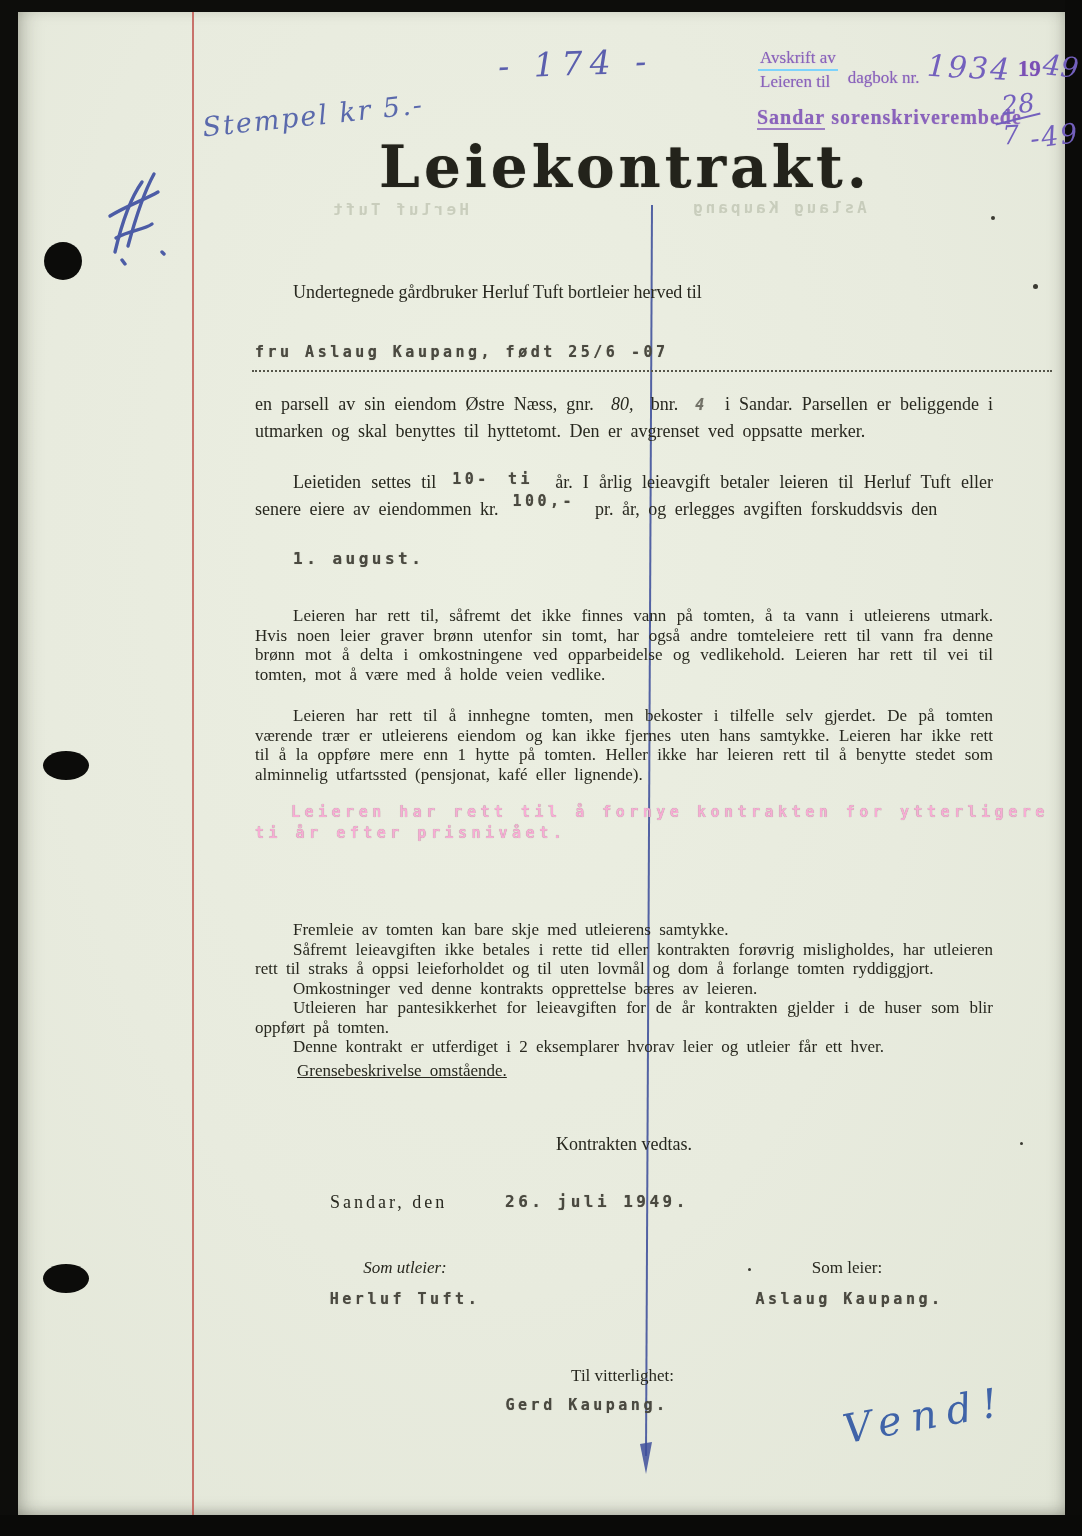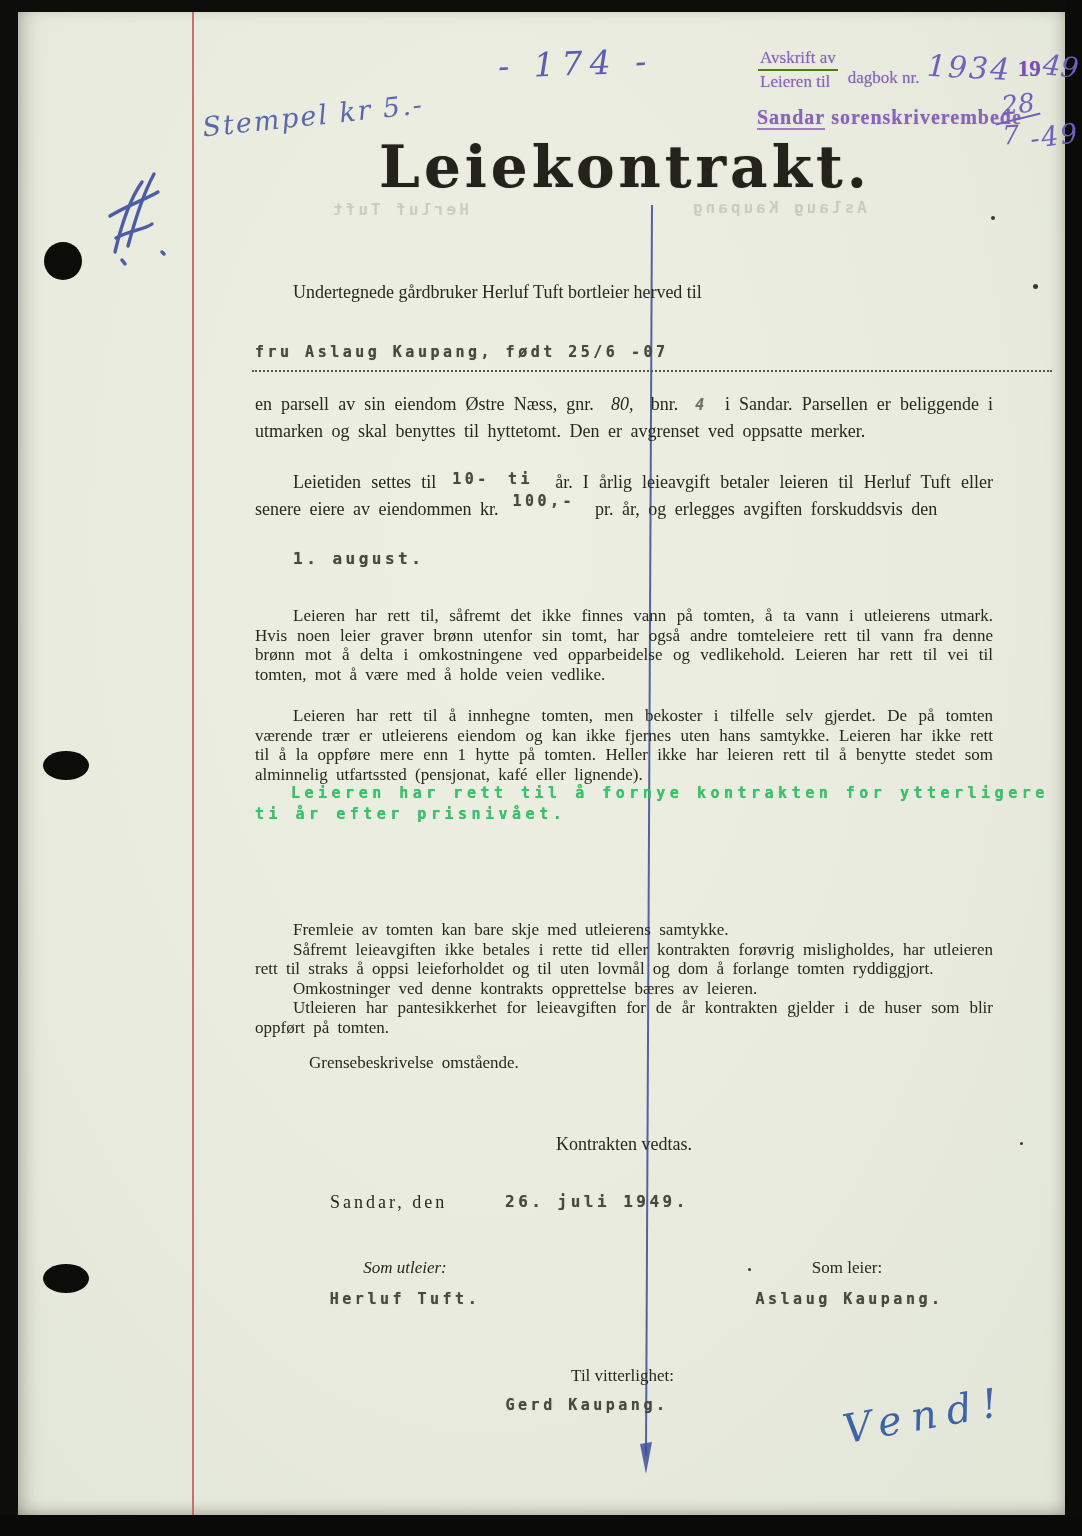--- a/index.html
+++ b/index.html
@@ -41,30 +41,30 @@
   .typed{
     font-family:"DejaVu Sans Mono","Liberation Mono",monospace;
     font-weight:bold;color:#4a4940;letter-spacing:3.5px;font-size:15px;
     text-shadow:0 0 .7px rgba(60,58,45,.6);
   }
   .typed-abs{position:absolute;}
   .raised-a{position:relative;top:-4px;margin:0 22px 0 16px;}
   .raised-b{position:relative;top:-9px;margin:13px 20px 0 14px;}
   .gapnum{margin:0 8px;font-style:italic;}
   .typed-faded{opacity:.75;}
-  .overlay-typed{letter-spacing:4.5px;color:#22c55e;opacity:.92;}
+  .overlay-typed{letter-spacing:4.5px;color:#f9a8d4;opacity:.92;margin-top:19px;}
   
   .hand{font-family:"DejaVu Serif",serif;font-style:italic;position:absolute;}
   .pagenum{left:498px;top:44px;font-size:33px;letter-spacing:7px;color:#5b5fae;transform:rotate(-2deg);}
   .stempel{left:202px;top:100px;font-size:27px;letter-spacing:2px;color:#5a69ac;transform:rotate(-6deg);}
   .vend{left:842px;top:1392px;font-size:40px;letter-spacing:10px;color:#3f63a8;transform:rotate(-10deg);}
   .stamp{color:#8a63bb;font-family:"Liberation Serif",serif;text-shadow:0 0 1px rgba(140,100,190,.55);}
   .stamp-row1{position:absolute;left:758px;top:48px;display:flex;align-items:flex-start;}
   .stamp-frac{font-size:17px;line-height:20px;color:#8a63bb;}
-  .stamp-frac .top{border-bottom:2px solid #4d7c0f;padding:0 2px 1px 2px;}
+  .stamp-frac .top{border-bottom:2px solid #7dd3fc;padding:0 2px 1px 2px;}
   .stamp-frac .bot{padding:1px 2px 0 2px;}
   .dagbok{font-size:17px;margin:20px 0 0 10px;white-space:nowrap;}
   .hw-violet{font-family:"DejaVu Serif",serif;font-style:italic;color:#7360bd;}
   .no1934{font-size:30px;margin:2px 0 0 8px;transform:rotate(3deg);letter-spacing:2px;}
   .yr19{font-size:23px;font-weight:bold;color:#7a4fb5;margin:8px 0 0 6px;font-style:normal;
         font-family:"Liberation Serif",serif;text-shadow:0 0 1px rgba(130,85,190,.6);}
   .yr49{font-size:28px;margin:2px 0 0 2px;transform:rotate(6deg);}
   .stamp-row2{position:absolute;left:757px;top:106px;font-size:20px;letter-spacing:1px;font-weight:bold;white-space:nowrap;}
   .stamp-row2 .uline{border-bottom:2px solid rgba(138,99,187,.8);}
   .date-frac{position:absolute;left:995px;top:92px;width:46px;text-align:center;}
@@ -157,21 +157,22 @@
   <div class="print dense just indent" style="left:255px;top:706px;width:738px;">Leieren har rett til å innhegne tomten, men bekoster i tilfelle selv gjerdet. De på tomten værende trær er utleierens eiendom og kan ikke fjernes uten hans samtykke. Leieren har ikke rett til å la oppføre mere enn 1 hytte på tomten. Heller ikke har leieren rett til å benytte stedet som alminnelig utfartssted (pensjonat, kafé eller lignende).</div>
 
   <div class="typed typed-abs overlay-typed" style="left:291px;top:784px;">Leieren har rett til å fornye kontrakten for ytterligere</div>
   <div class="typed typed-abs overlay-typed" style="left:255px;top:805px;">ti år efter prisnivået.</div>
 
   <div class="print dense just" style="left:255px;top:920px;width:738px;">
     <p class="indent" style="margin:0;">Fremleie av tomten kan bare skje med utleierens samtykke.</p>
     <p class="indent" style="margin:0;">Såfremt leieavgiften ikke betales i rette tid eller kontrakten forøvrig misligholdes, har utleieren rett til straks å oppsi leieforholdet og til uten lovmål og dom å forlange tomten ryddiggjort.</p>
     <p class="indent" style="margin:0;">Omkostninger ved denne kontrakts opprettelse bæres av leieren.</p>
     <p class="indent" style="margin:0;">Utleieren har pantesikkerhet for leieavgiften for de år kontrakten gjelder i de huser som blir oppført på tomten.</p>
-    <p class="indent" style="margin:16px;">Grensebeskrivelse omstående.</p>
+    <p class="indent" style="margin:0;">Denne kontrakt er utferdiget i 2 eksemplarer hvorav leier og utleier får ett hver.</p>
+    <p class="indent" style="margin:4px;text-decoration:underline;">Grensebeskrivelse omstående.</p>
   </div>
 
   <div class="print center-col" style="left:255px;top:1132px;width:738px;">Kontrakten vedtas.</div>
 
   <div class="print" style="left:330px;top:1190px;letter-spacing:3px;">Sandar, den</div>
   <div class="typed typed-abs" style="left:505px;top:1192px;font-size:16px;">26. juli 1949.</div>
 
   <div class="sig-label" style="left:300px;top:1258px;width:210px;font-style:italic;">Som utleier:</div>
   <div class="typed sig-name" style="left:300px;top:1290px;width:210px;">Herluf Tuft.</div>
 

